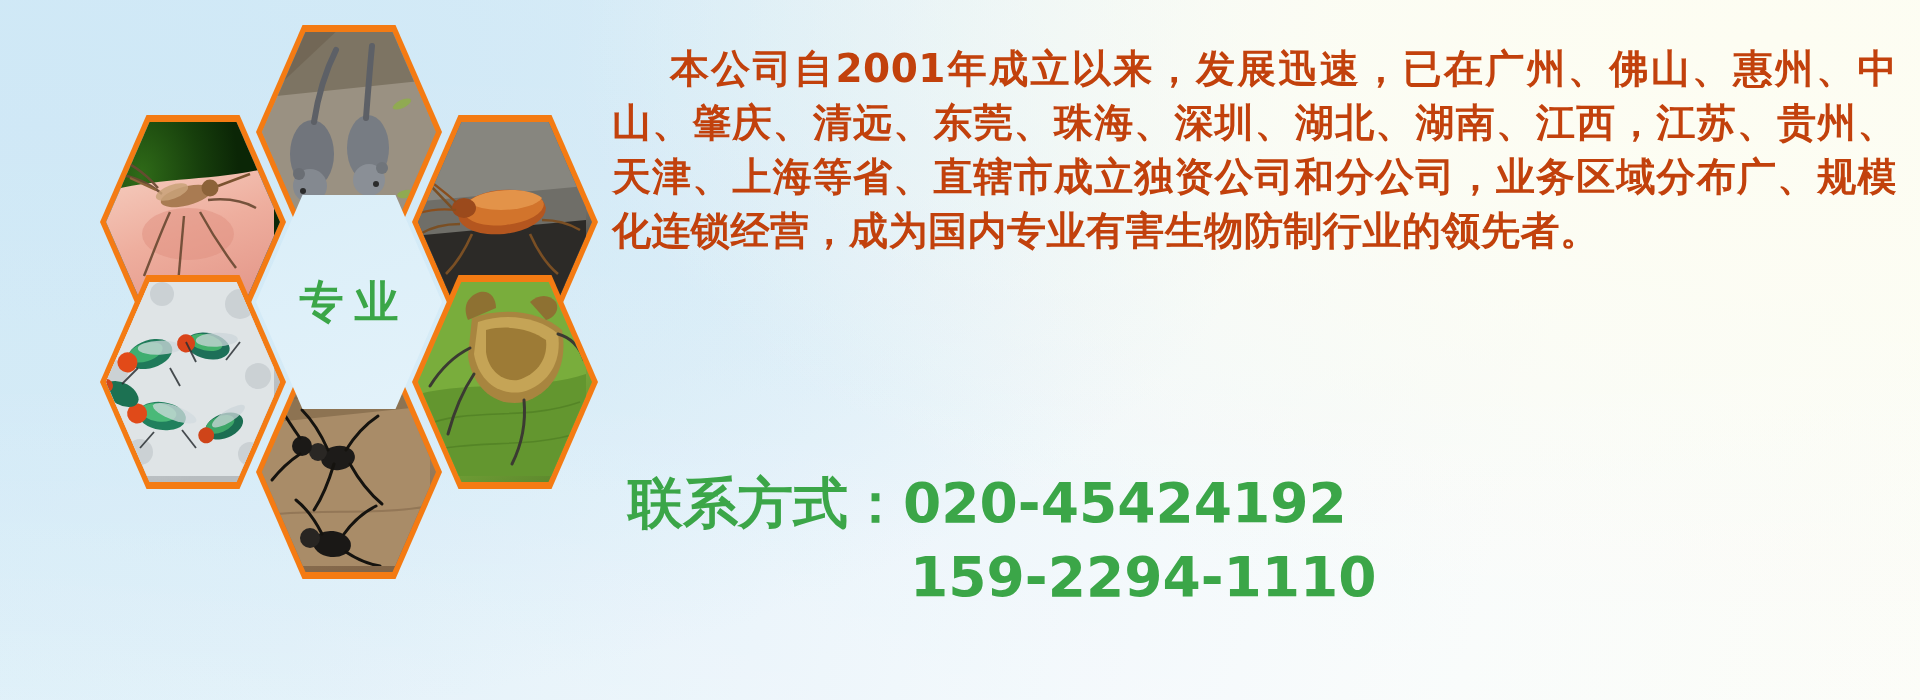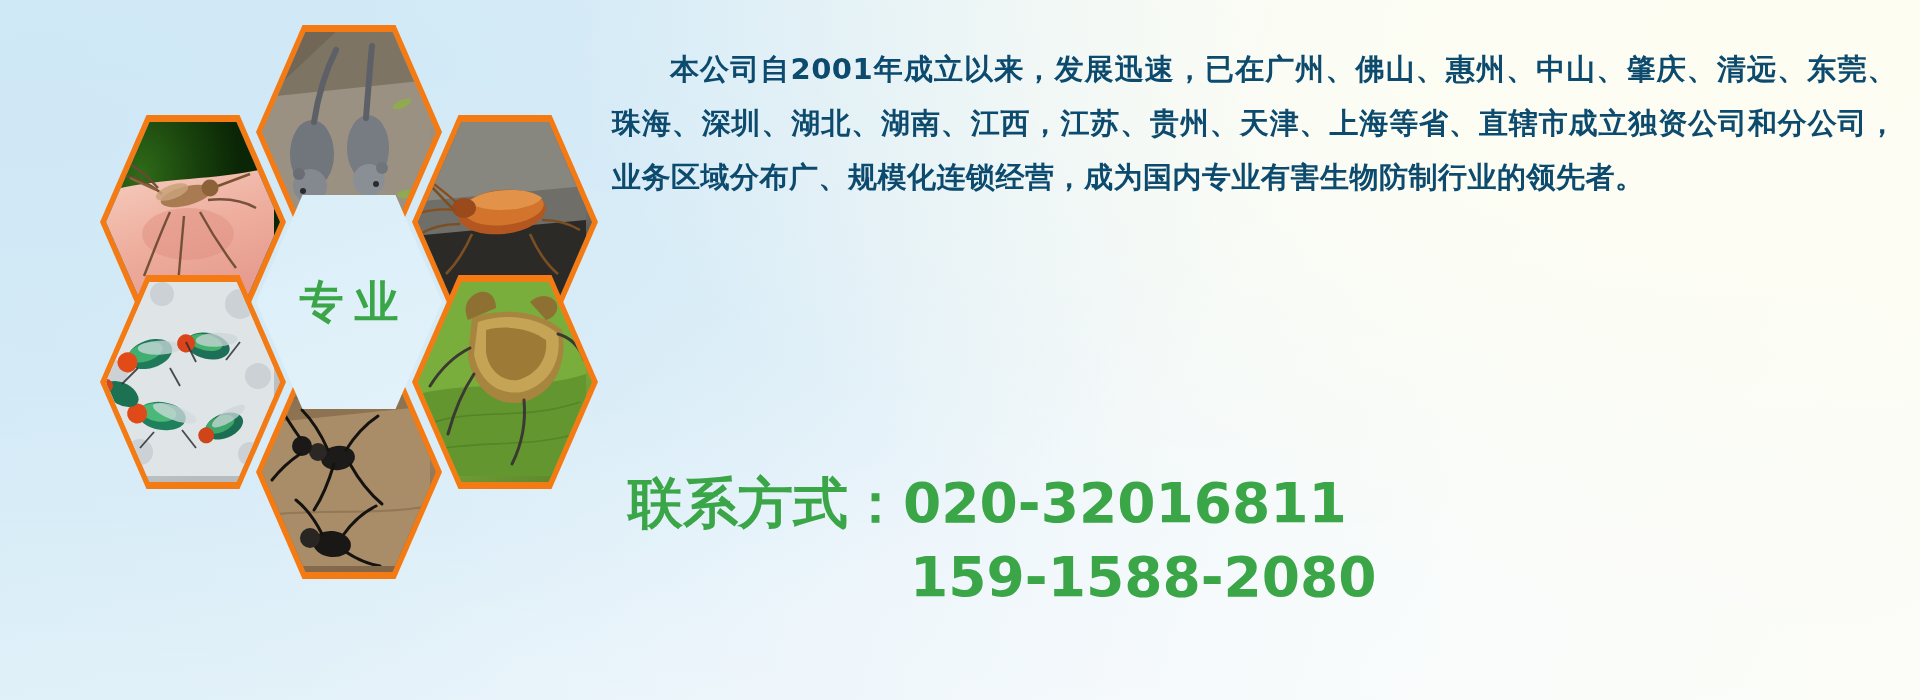--- a/index.html
+++ b/index.html
@@ -105,22 +105,22 @@
       linear-gradient(150deg,#77ab3b 0%, #85b845 38%, #6e9c34 70%, #55802a 100%);
   }
 
   
   #copy-block {
     position:absolute;
     left:612px; top:42px;
     width:1285px;
   }
   #body-paragraph {
-    color:#0c4a6e;
-    font-size:29px;
+    color:#c2410c;
+    font-size:39px;
     line-height:54px;
     font-weight:bold;
     text-indent:58px;
     letter-spacing:0.5px;
     text-align:justify;
     font-family:"DejaVu Sans","Liberation Sans",sans-serif;
     width:1285px;
   }
 
   #contact-block {
@@ -360,17 +360,17 @@
       <span>专业</span>
     </div>
 
   </div>
 
   <div id="copy-block">
     <p id="body-paragraph">本公司自2001年成立以来，发展迅速，已在广州、佛山、惠州、中山、肇庆、清远、东莞、珠海、深圳、湖北、湖南、江西，江苏、贵州、天津、上海等省、直辖市成立独资公司和分公司，业务区域分布广、规模化连锁经营，成为国内专业有害生物防制行业的领先者。</p>
   </div>
 
   <div id="contact-block">
-    <div class="contact-line" id="contact-line-1">联系方式：020-32016811</div>
-    <div class="contact-line" id="contact-line-2">159-1588-2080</div>
+    <div class="contact-line" id="contact-line-1">联系方式：020-45424192</div>
+    <div class="contact-line" id="contact-line-2">159-2294-1110</div>
   </div>
 
 </div>
 
 </body></html>

